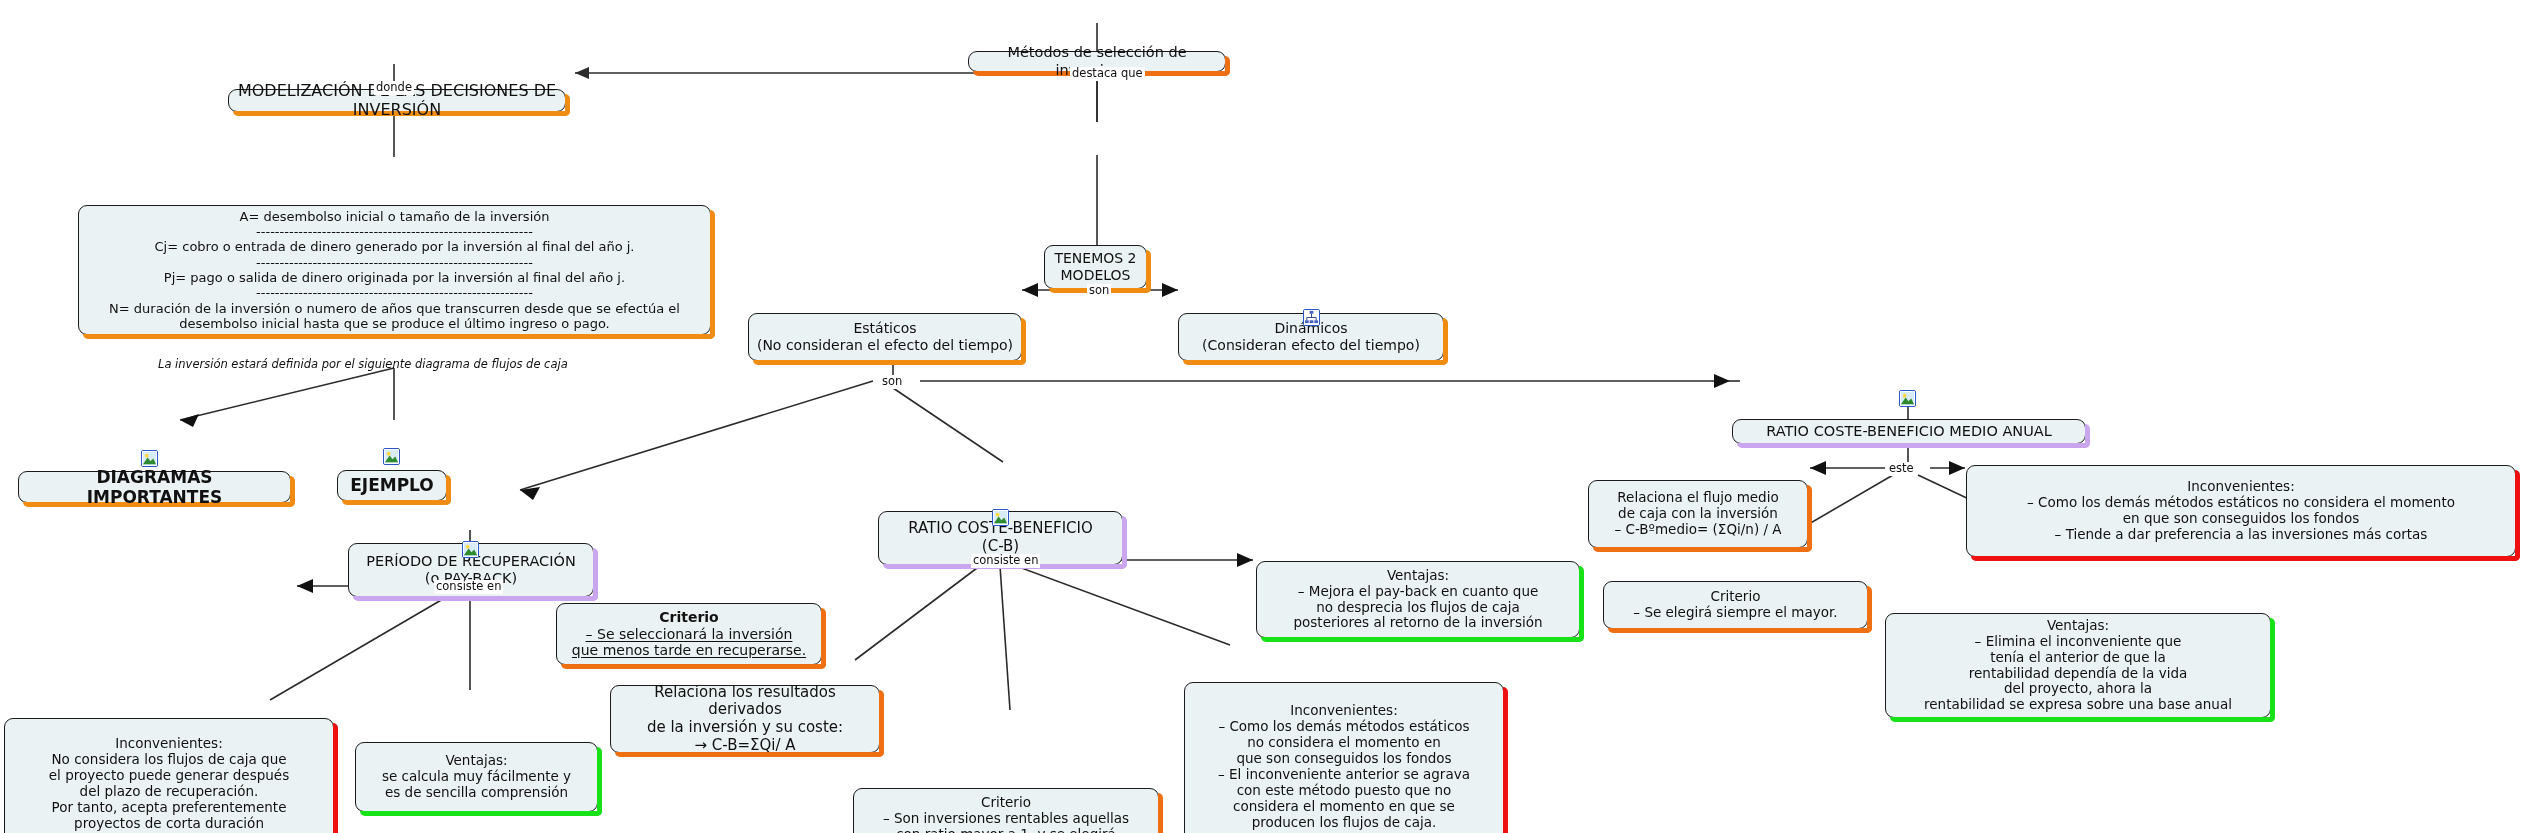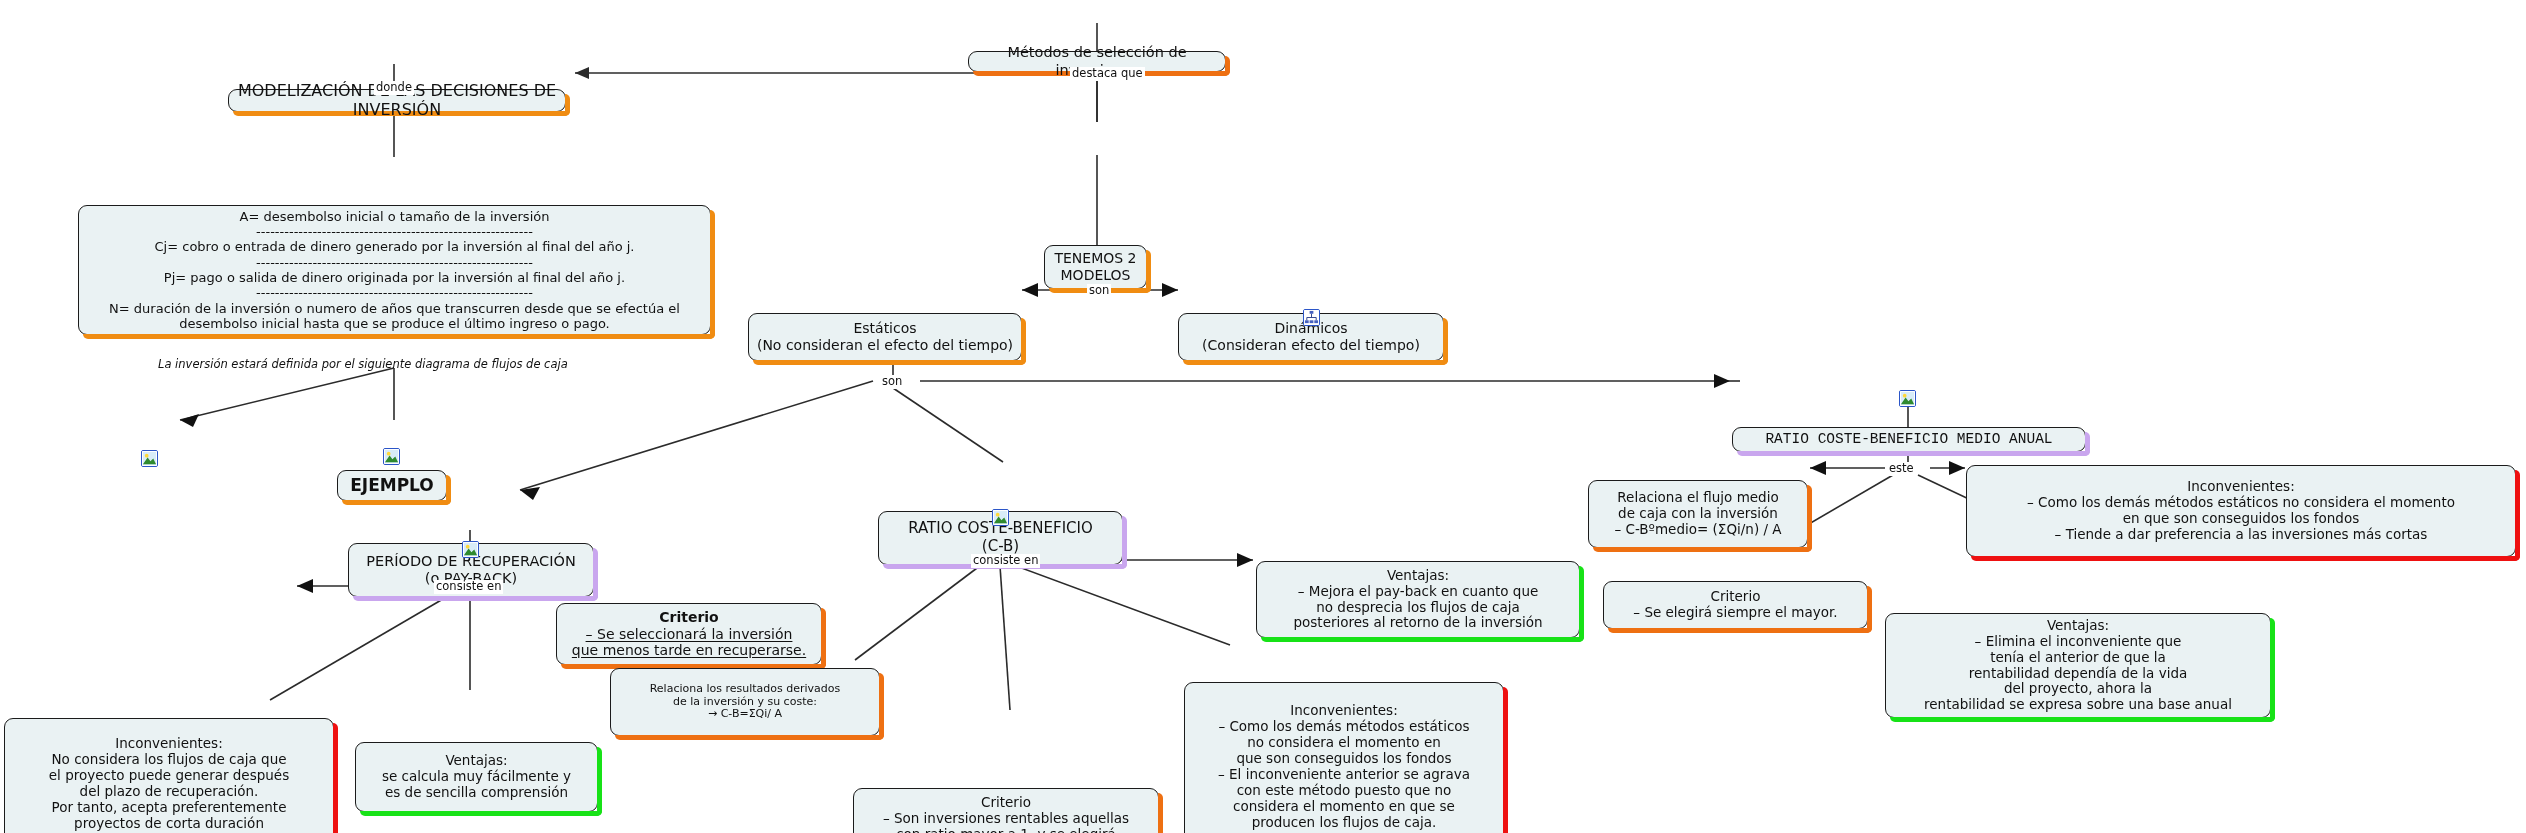--- a/index.html
+++ b/index.html
@@ -152,20 +152,23 @@
   <div class="node sh-orange" style="left:78px;top:157px;width:633px;height:130px;font-size:13px;">
     <span class="nd-txt">A= desembolso inicial o tamaño de la inversión
 -----------------------------------------------------------
 Cj= cobro o entrada de dinero generado por la inversión al final del año j.
 -----------------------------------------------------------
 Pj= pago o salida de dinero originada por la inversión al final del año j.
 -----------------------------------------------------------
 N= duración de la inversión o numero de años que transcurren desde que se efectúa el desembolso inicial hasta que se produce el último ingreso o pago.</span>
   </div>
 
+  <div class="node sh-orange" style="left:18px;top:423px;width:273px;height:32px;font-size:17px;font-weight:bold;">
+    <span class="nd-txt">DIAGRAMAS IMPORTANTES</span>
+  </div>
 
   <div class="node sh-orange" style="left:337px;top:422px;width:110px;height:31px;font-size:17px;font-weight:bold;">
     <span class="nd-txt">EJEMPLO</span>
   </div>
 
   <div class="node sh-orange" style="left:1044px;top:197px;width:103px;height:44px;font-size:14px;">
     <span class="nd-txt">TENEMOS 2
 MODELOS</span>
   </div>
 
@@ -205,21 +208,21 @@
     <span class="nd-txt">Ventajas:
 se calcula muy fácilmente y
 es de sencilla comprensión</span>
   </div>
 
   <div class="node sh-purple" style="left:878px;top:463px;width:245px;height:54px;font-size:15px;">
     <span class="nd-txt">RATIO COSTE-BENEFICIO
 (C-B)</span>
   </div>
 
-  <div class="node sh-orange2" style="left:610px;top:620px;width:270px;height:68px;font-size:11px;justify-content:flex-end;">
+  <div class="node sh-orange2" style="left:610px;top:637px;width:270px;height:68px;font-size:15px;justify-content:flex-end;">
     <span class="nd-txt">Relaciona los resultados derivados
 de la inversión y su coste:
 → C-B=ΣQi/ A</span>
   </div>
 
   <div class="node sh-orange2" style="left:853px;top:740px;width:306px;height:78px;font-size:13.5px;">
     <span class="nd-txt">Criterio
 – Son inversiones rentables aquellas
 con ratio mayor a 1, y se elegirá
 aquella con mayor valor.</span>
@@ -236,21 +239,21 @@
     <span class="nd-txt">Inconvenientes:
 – Como los demás métodos estáticos
 no considera el momento en
 que son conseguidos los fondos
 – El inconveniente anterior se agrava
 con este método puesto que no
 considera el momento en que se
 producen los flujos de caja.</span>
   </div>
 
-  <div class="node sh-purple" style="left:1732px;top:379px;width:354px;height:25px;font-size:14.5px;font-family:Liberation Mono, monospace;">
+  <div class="node sh-purple" style="left:1732px;top:371px;width:354px;height:25px;font-size:14.5px;">
     <span class="nd-txt">RATIO COSTE-BENEFICIO MEDIO ANUAL</span>
   </div>
 
   <div class="node sh-orange2" style="left:1588px;top:432px;width:220px;height:68px;font-size:13.5px;">
     <span class="nd-txt">Relaciona el flujo medio
 de caja con la inversión
 – C-Bºmedio= (ΣQi/n) / A</span>
   </div>
 
   <div class="node sh-orange2" style="left:1603px;top:533px;width:265px;height:48px;font-size:13.5px;">

